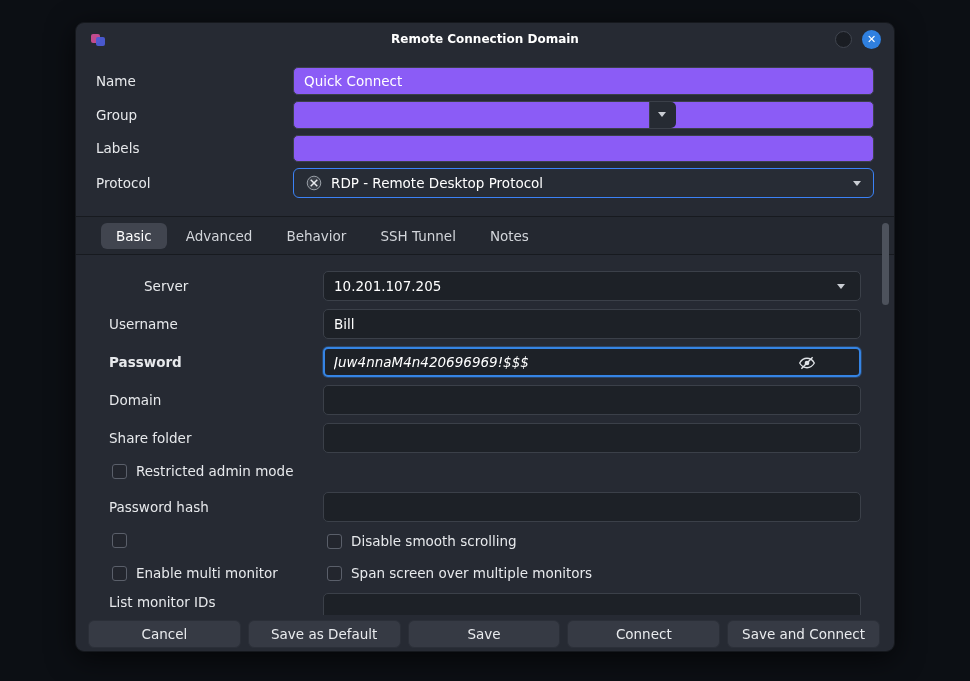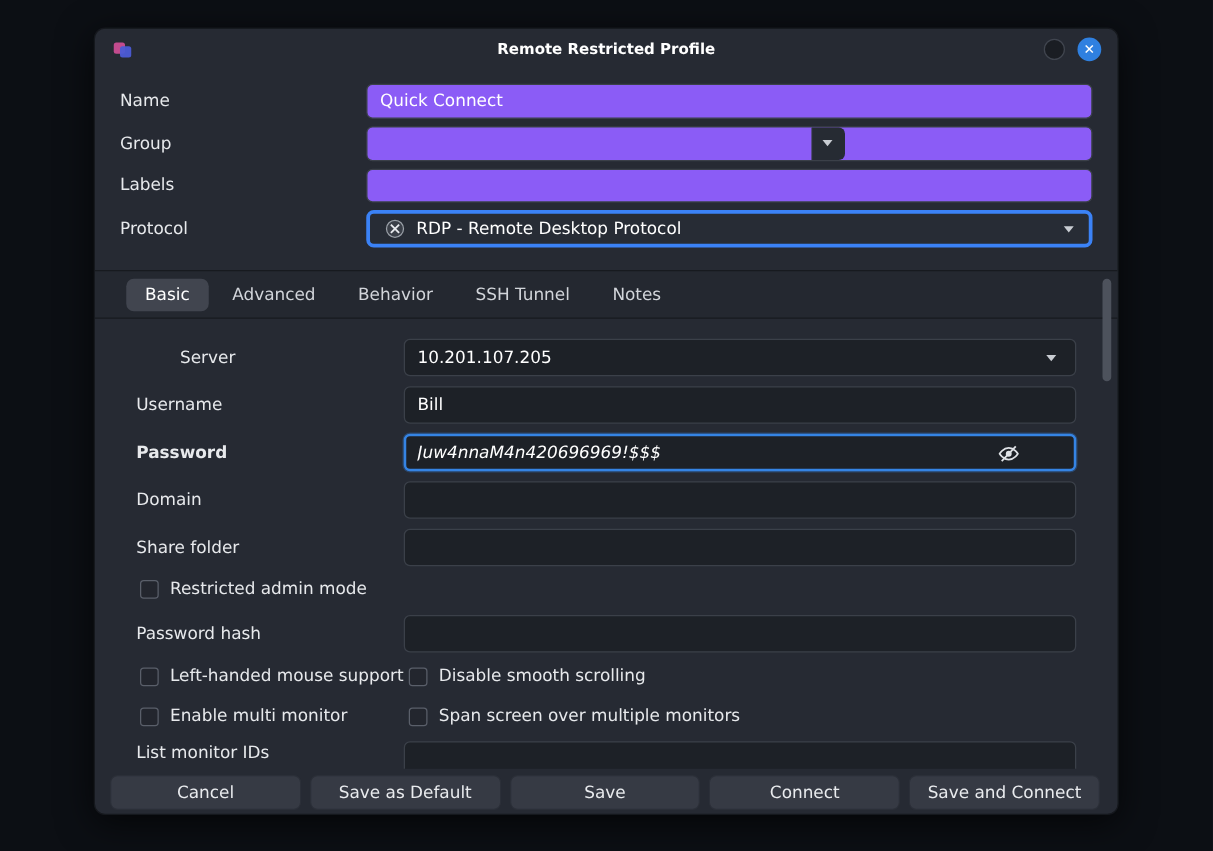--- a/index.html
+++ b/index.html
@@ -21,21 +21,21 @@
   
   .flabel{position:absolute;left:20px;color:#e7e9ec;font-size:13.5px;}
   .field{position:absolute;left:217px;width:581px;background:#8b5cf6;border:1px solid #3b4049;
          border-radius:5px;color:#fff;font-size:13.5px;padding:0 10px;outline:none;}
   input.field{height:28px;}
   .combo-arrow{position:absolute;width:0;height:0;border-left:4px solid transparent;
                border-right:4px solid transparent;border-top:5px solid #c9cdd3;}
   .combo-zone{position:absolute;right:218px;top:79px;width:27px;height:26px;background:#262b33;
               border-left:1px solid #3b4049;border-radius:0 5px 5px 0;}
   .protocol{position:absolute;left:217px;top:145px;width:581px;height:30px;background:#272c35;
-            border:3px solid #3b82f6;border-radius:6px;display:flex;align-items:center;gap:9px;
+            border:1px solid #3b82f6;border-radius:6px;display:flex;align-items:center;gap:9px;
             padding:0 12px;color:#fff;font-size:13.5px;}
   .protocol .spacer{flex:1;}
   
   .tabstrip{position:absolute;left:0;right:0;top:193px;height:39px;background:#242830;
             border-top:1px solid #171a1f;border-bottom:1px solid #171a1f;
             display:flex;align-items:center;gap:4px;padding-left:25px;}
   .tab{padding:5px 15px;font-size:13.5px;color:#d2d5da;border-radius:6px;}
   .tab.active{background:#41454f;color:#ffffff;}
   
   .content{position:absolute;left:0;top:232px;width:800px;height:360px;overflow:hidden;}
@@ -59,21 +59,21 @@
 <div class="stage">
   <div class="dialog">
 
     <div class="titlebar">
       <span class="app-icon">
         <svg viewBox="0 0 16 16" width="16" height="16">
           <rect x="1" y="2" width="9" height="9" rx="2" fill="#c24b8e"></rect>
           <rect x="6" y="5" width="9" height="9" rx="2" fill="#4b5bd6" opacity="0.95"></rect>
         </svg>
       </span>
-      <span class="title">Remote Restricted Profile</span>
+      <span class="title">Remote Connection Domain</span>
       <span class="win-circle"></span>
       <span class="win-close">✕</span>
     </div>
 
     <div class="flabel" style="top:44px;line-height:28px;">Name</div>
     <input class="field" style="top: 44px;" value="Quick Connect">
 
     <div class="flabel" style="top:78px;line-height:28px;">Group</div>
     <input class="field" style="top: 78px;" value="">
     <span class="combo-zone"></span>
@@ -131,21 +131,20 @@
       <div class="checkrow" style="left:36px;top:208px;">
         <span class="checkbox"></span>
         <span class="chklabel">Restricted admin mode</span>
       </div>
 
       <div class="clabel" style="top:237px;">Password hash</div>
       <input class="cfield" style="top: 237px;" value="">
 
       <div class="checkrow" style="left:36px;top:278px;">
         <span class="checkbox"></span>
-        <span class="chklabel">Left-handed mouse support</span>
       </div>
       <div class="checkrow" style="left:251px;top:278px;">
         <span class="checkbox"></span>
         <span class="chklabel">Disable smooth scrolling</span>
       </div>
 
       <div class="checkrow" style="left:36px;top:310px;">
         <span class="checkbox"></span>
         <span class="chklabel">Enable multi monitor</span>
       </div>

